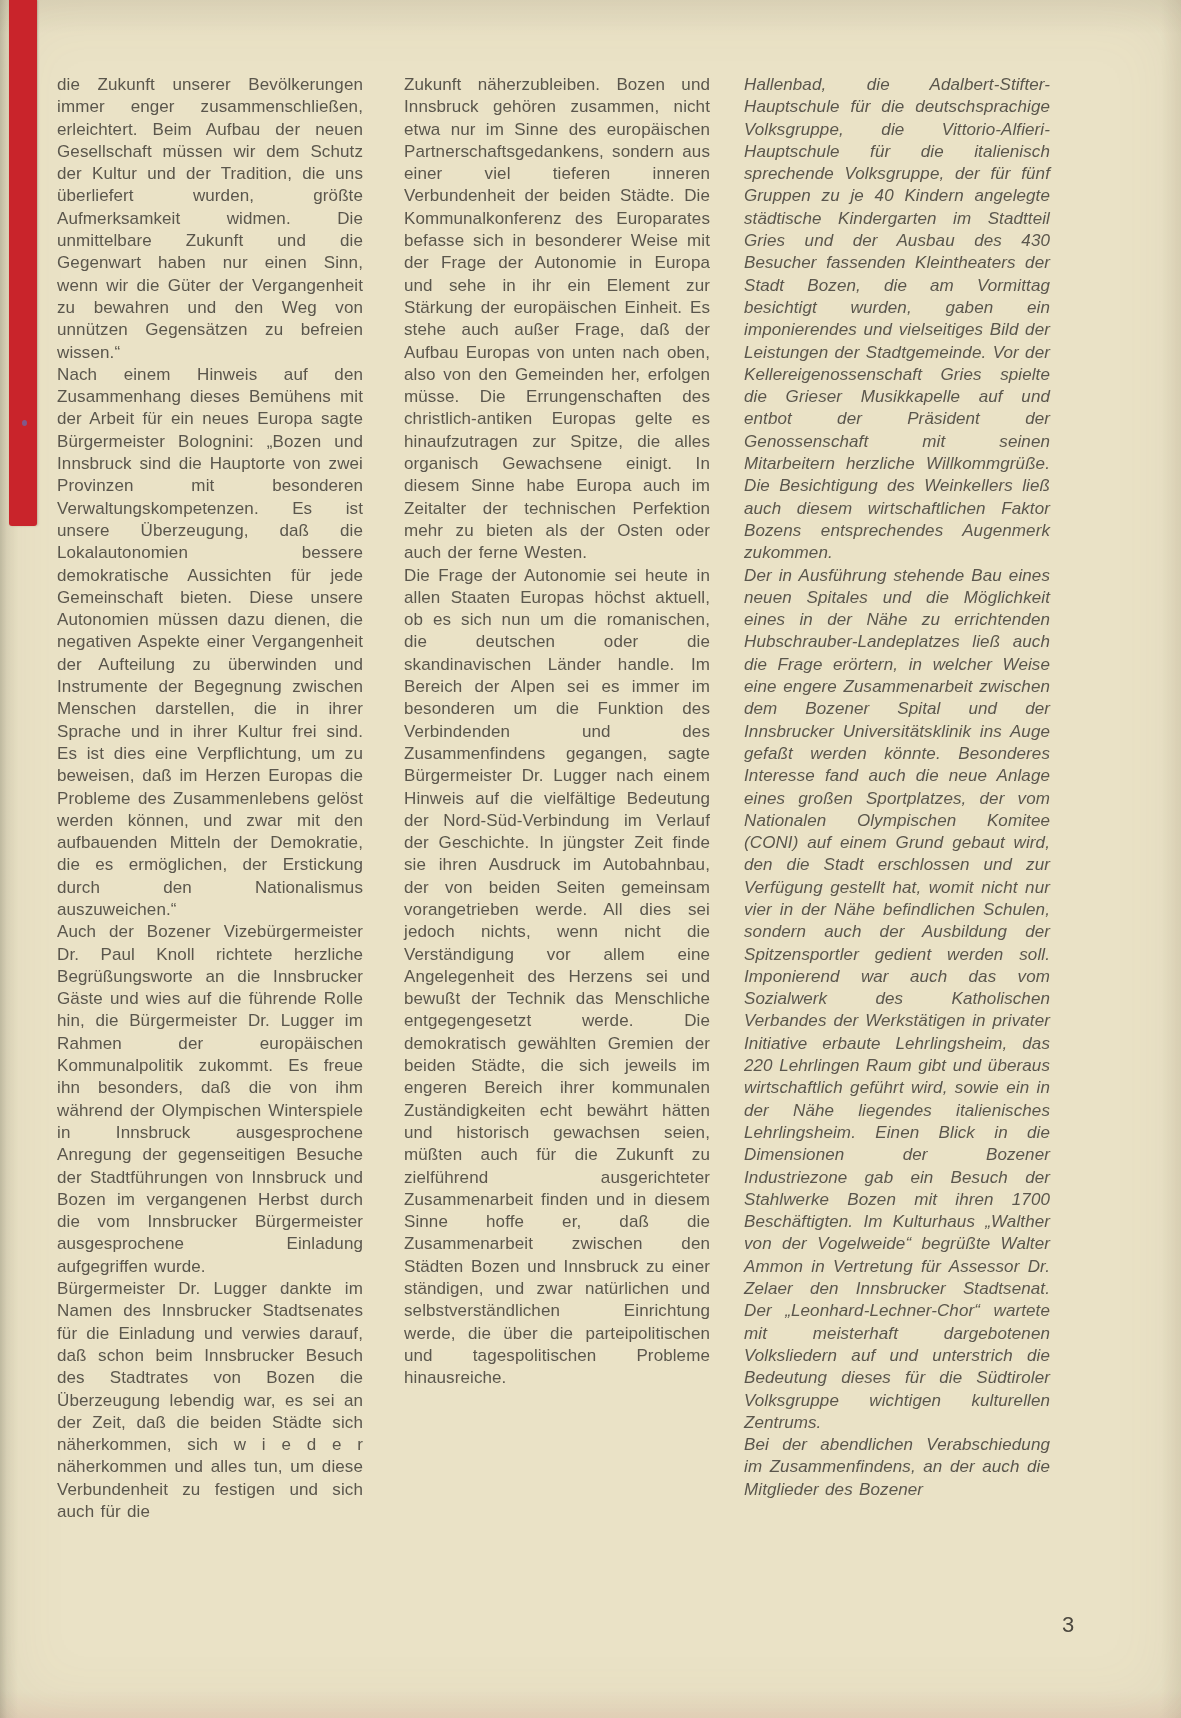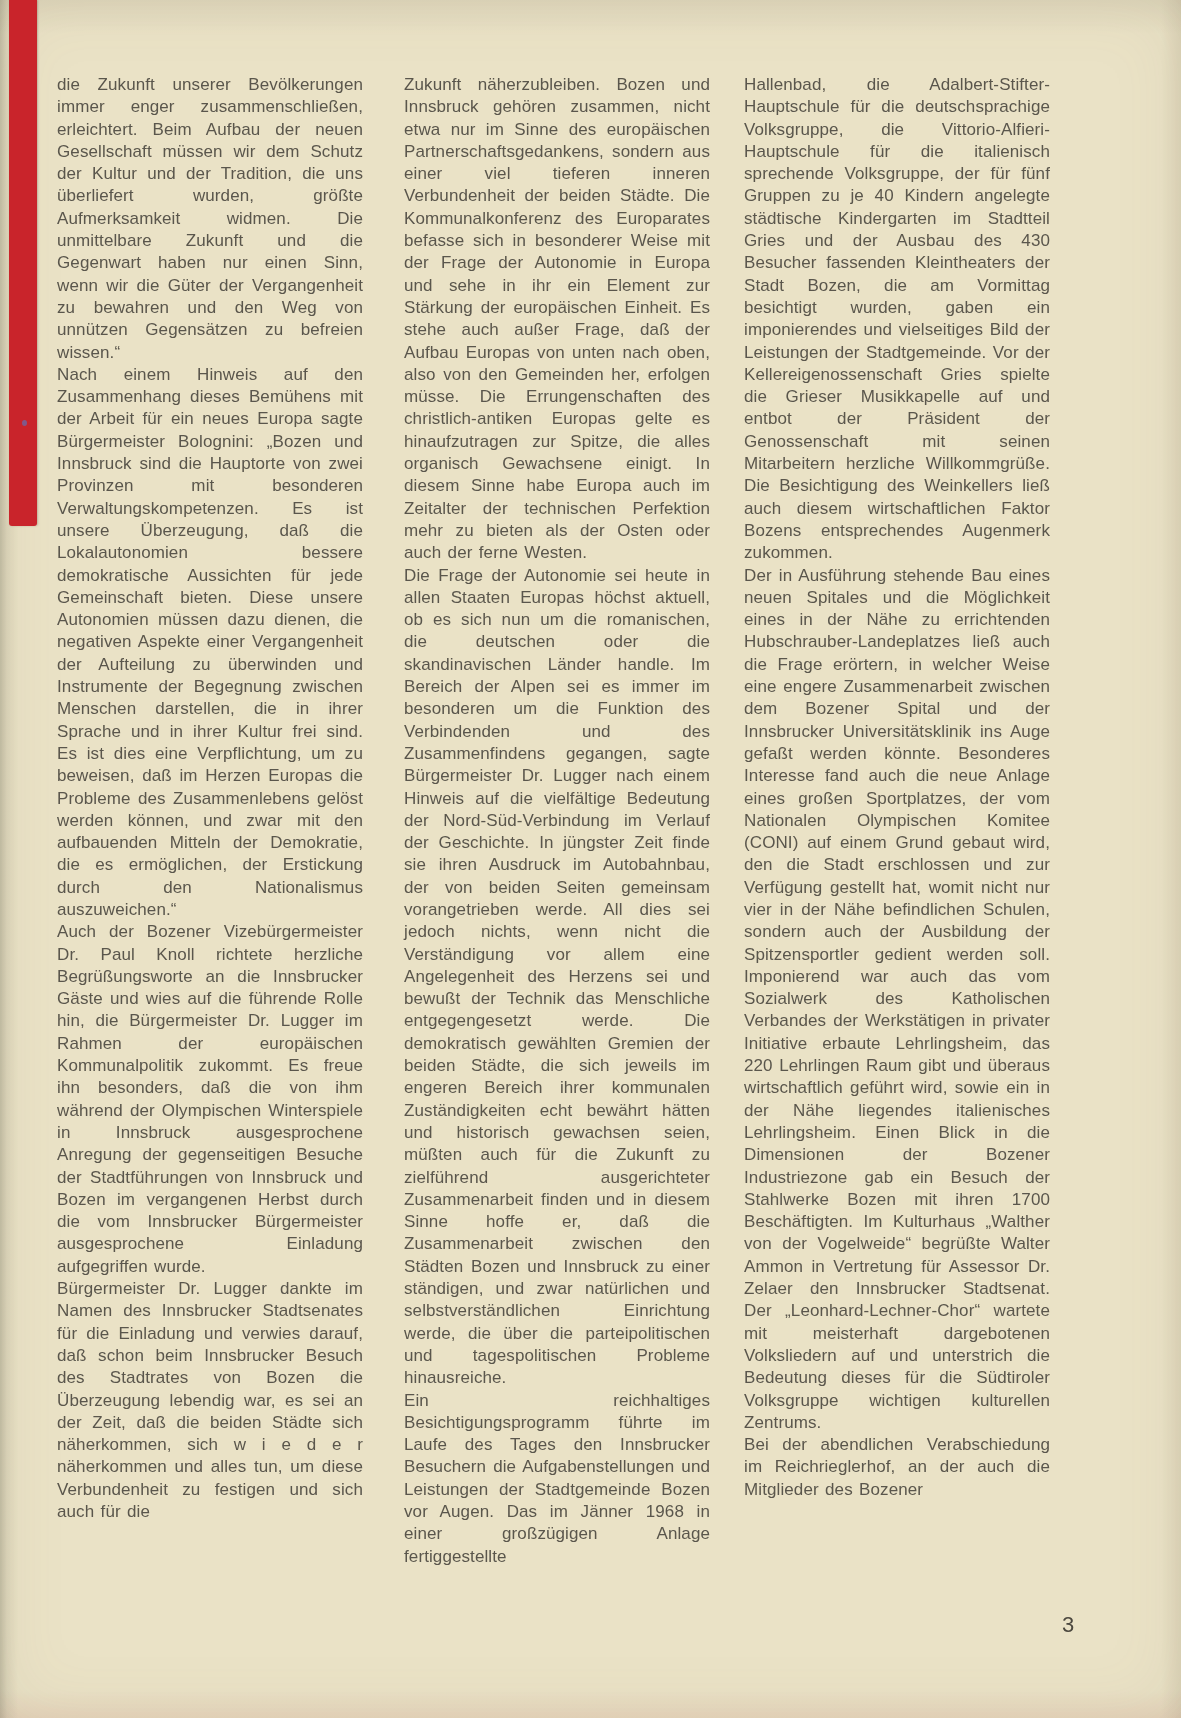--- a/index.html
+++ b/index.html
@@ -48,21 +48,21 @@
     font-size:17px;
     line-height:22.3px;
     text-align:justify;
     letter-spacing:0.1px;
     word-spacing:1.5px;
     hyphens:auto;
     -webkit-hyphens:auto;
   }
   .col1{left:57px;}
   .col2{left:404px;}
-  .col3{left:744px;}
+  .col3{left:744px;font-style:italic;}
   .col p{margin:0;}
   .page-number{
     position:absolute;
     left:1062px;top:1612px;
     color:#4C483F;
     font-size:22px;
     letter-spacing:0.5px;
   }
 </style>
 </head>
@@ -73,21 +73,20 @@
   <div class="speck"></div>
   <div class="col col1">
       <p>die Zukunft unserer Bevölkerungen immer enger zusammenschließen, erleichtert. Beim Aufbau der neuen Gesellschaft müssen wir dem Schutz der Kultur und der Tradition, die uns überliefert wurden, größte Aufmerksamkeit widmen. Die unmittelbare Zukunft und die Gegenwart haben nur einen Sinn, wenn wir die Güter der Vergangenheit zu bewahren und den Weg von unnützen Gegensätzen zu befreien wissen.“</p>
       <p>Nach einem Hinweis auf den Zusammenhang dieses Bemühens mit der Arbeit für ein neues Europa sagte Bürgermeister Bolognini: „Bozen und Innsbruck sind die Hauptorte von zwei Provinzen mit besonderen Verwaltungskompetenzen. Es ist unsere Überzeugung, daß die Lokalautonomien bessere demokratische Aussichten für jede Gemeinschaft bieten. Diese unsere Autonomien müssen dazu dienen, die negativen Aspekte einer Vergangenheit der Aufteilung zu überwinden und Instrumente der Begegnung zwischen Menschen darstellen, die in ihrer Sprache und in ihrer Kultur frei sind. Es ist dies eine Verpflichtung, um zu beweisen, daß im Herzen Europas die Probleme des Zusammenlebens gelöst werden können, und zwar mit den aufbauenden Mitteln der Demokratie, die es ermöglichen, der Erstickung durch den Nationalismus auszuweichen.“</p>
       <p>Auch der Bozener Vizebürgermeister Dr. Paul Knoll richtete herzliche Begrüßungsworte an die Innsbrucker Gäste und wies auf die führende Rolle hin, die Bürgermeister Dr. Lugger im Rahmen der europäischen Kommunalpolitik zukommt. Es freue ihn besonders, daß die von ihm während der Olympischen Winterspiele in Innsbruck ausgesprochene Anregung der gegenseitigen Besuche der Stadtführungen von Innsbruck und Bozen im vergangenen Herbst durch die vom Innsbrucker Bürgermeister ausgesprochene Einladung aufgegriffen wurde.</p>
       <p>Bürgermeister Dr. Lugger dankte im Namen des Innsbrucker Stadtsenates für die Einladung und verwies darauf, daß schon beim Innsbrucker Besuch des Stadtrates von Bozen die Überzeugung lebendig war, es sei an der Zeit, daß die beiden Städte sich näherkommen, sich w i e d e r näherkommen und alles tun, um diese Verbundenheit zu festigen und sich auch für die</p>
     </div>
   <div class="col col2">
       <p>Zukunft näherzubleiben. Bozen und Innsbruck gehören zusammen, nicht etwa nur im Sinne des europäischen Partnerschaftsgedankens, sondern aus einer viel tieferen inneren Verbundenheit der beiden Städte. Die Kommunalkonferenz des Europarates befasse sich in besonderer Weise mit der Frage der Autonomie in Europa und sehe in ihr ein Element zur Stärkung der europäischen Einheit. Es stehe auch außer Frage, daß der Aufbau Europas von unten nach oben, also von den Gemeinden her, erfolgen müsse. Die Errungenschaften des christlich-antiken Europas gelte es hinaufzutragen zur Spitze, die alles organisch Gewachsene einigt. In diesem Sinne habe Europa auch im Zeitalter der technischen Perfektion mehr zu bieten als der Osten oder auch der ferne Westen.</p>
       <p>Die Frage der Autonomie sei heute in allen Staaten Europas höchst aktuell, ob es sich nun um die romanischen, die deutschen oder die skandinavischen Länder handle. Im Bereich der Alpen sei es immer im besonderen um die Funktion des Verbindenden und des Zusammenfindens gegangen, sagte Bürgermeister Dr. Lugger nach einem Hinweis auf die vielfältige Bedeutung der Nord-Süd-Verbindung im Verlauf der Geschichte. In jüngster Zeit finde sie ihren Ausdruck im Autobahnbau, der von beiden Seiten gemeinsam vorangetrieben werde. All dies sei jedoch nichts, wenn nicht die Verständigung vor allem eine Angelegenheit des Herzens sei und bewußt der Technik das Menschliche entgegengesetzt werde. Die demokratisch gewählten Gremien der beiden Städte, die sich jeweils im engeren Bereich ihrer kommunalen Zuständigkeiten echt bewährt hätten und historisch gewachsen seien, müßten auch für die Zukunft zu zielführend ausgerichteter Zusammenarbeit finden und in diesem Sinne hoffe er, daß die Zusammenarbeit zwischen den Städten Bozen und Innsbruck zu einer ständigen, und zwar natürlichen und selbstverständlichen Einrichtung werde, die über die parteipolitischen und tagespolitischen Probleme hinausreiche.</p>
-      <p>Ein reichhaltiges Besichtigungsprogramm führte im Laufe des Tages den Innsbrucker Besuchern die Aufgabenstellungen und Leistungen der Stadtgemeinde Bozen vor Augen. Das im Jänner 1968 in einer großzügigen Anlage fertiggestellte</p>
     </div>
   <div class="col col3">
       <p>Hallenbad, die Adalbert-Stifter-Hauptschule für die deutschsprachige Volksgruppe, die Vittorio-Alfieri-Hauptschule für die italienisch sprechende Volksgruppe, der für fünf Gruppen zu je 40 Kindern angelegte städtische Kindergarten im Stadtteil Gries und der Ausbau des 430 Besucher fassenden Kleintheaters der Stadt Bozen, die am Vormittag besichtigt wurden, gaben ein imponierendes und vielseitiges Bild der Leistungen der Stadtgemeinde. Vor der Kellereigenossenschaft Gries spielte die Grieser Musikkapelle auf und entbot der Präsident der Genossenschaft mit seinen Mitarbeitern herzliche Willkommgrüße. Die Besichtigung des Weinkellers ließ auch diesem wirtschaftlichen Faktor Bozens entsprechendes Augenmerk zukommen.</p>
       <p>Der in Ausführung stehende Bau eines neuen Spitales und die Möglichkeit eines in der Nähe zu errichtenden Hubschrauber-Landeplatzes ließ auch die Frage erörtern, in welcher Weise eine engere Zusammenarbeit zwischen dem Bozener Spital und der Innsbrucker Universitätsklinik ins Auge gefaßt werden könnte. Besonderes Interesse fand auch die neue Anlage eines großen Sportplatzes, der vom Nationalen Olympischen Komitee (CONI) auf einem Grund gebaut wird, den die Stadt erschlossen und zur Verfügung gestellt hat, womit nicht nur vier in der Nähe befindlichen Schulen, sondern auch der Ausbildung der Spitzensportler gedient werden soll. Imponierend war auch das vom Sozialwerk des Katholischen Verbandes der Werkstätigen in privater Initiative erbaute Lehrlingsheim, das 220 Lehrlingen Raum gibt und überaus wirtschaftlich geführt wird, sowie ein in der Nähe liegendes italienisches Lehrlingsheim. Einen Blick in die Dimensionen der Bozener Industriezone gab ein Besuch der Stahlwerke Bozen mit ihren 1700 Beschäftigten. Im Kulturhaus „Walther von der Vogelweide“ begrüßte Walter Ammon in Vertretung für Assessor Dr. Zelaer den Innsbrucker Stadtsenat. Der „Leonhard-Lechner-Chor“ wartete mit meisterhaft dargebotenen Volksliedern auf und unterstrich die Bedeutung dieses für die Südtiroler Volksgruppe wichtigen kulturellen Zentrums.</p>
-      <p>Bei der abendlichen Verabschiedung im Reichrieglerhof, an der auch die Mitglieder des Bozener</p>
+      <p>Bei der abendlichen Verabschiedung im Zusammenfindens, an der auch die Mitglieder des Bozener</p>
     </div>
   <div class="page-number">3</div>
 </div>
 
 </body></html>

